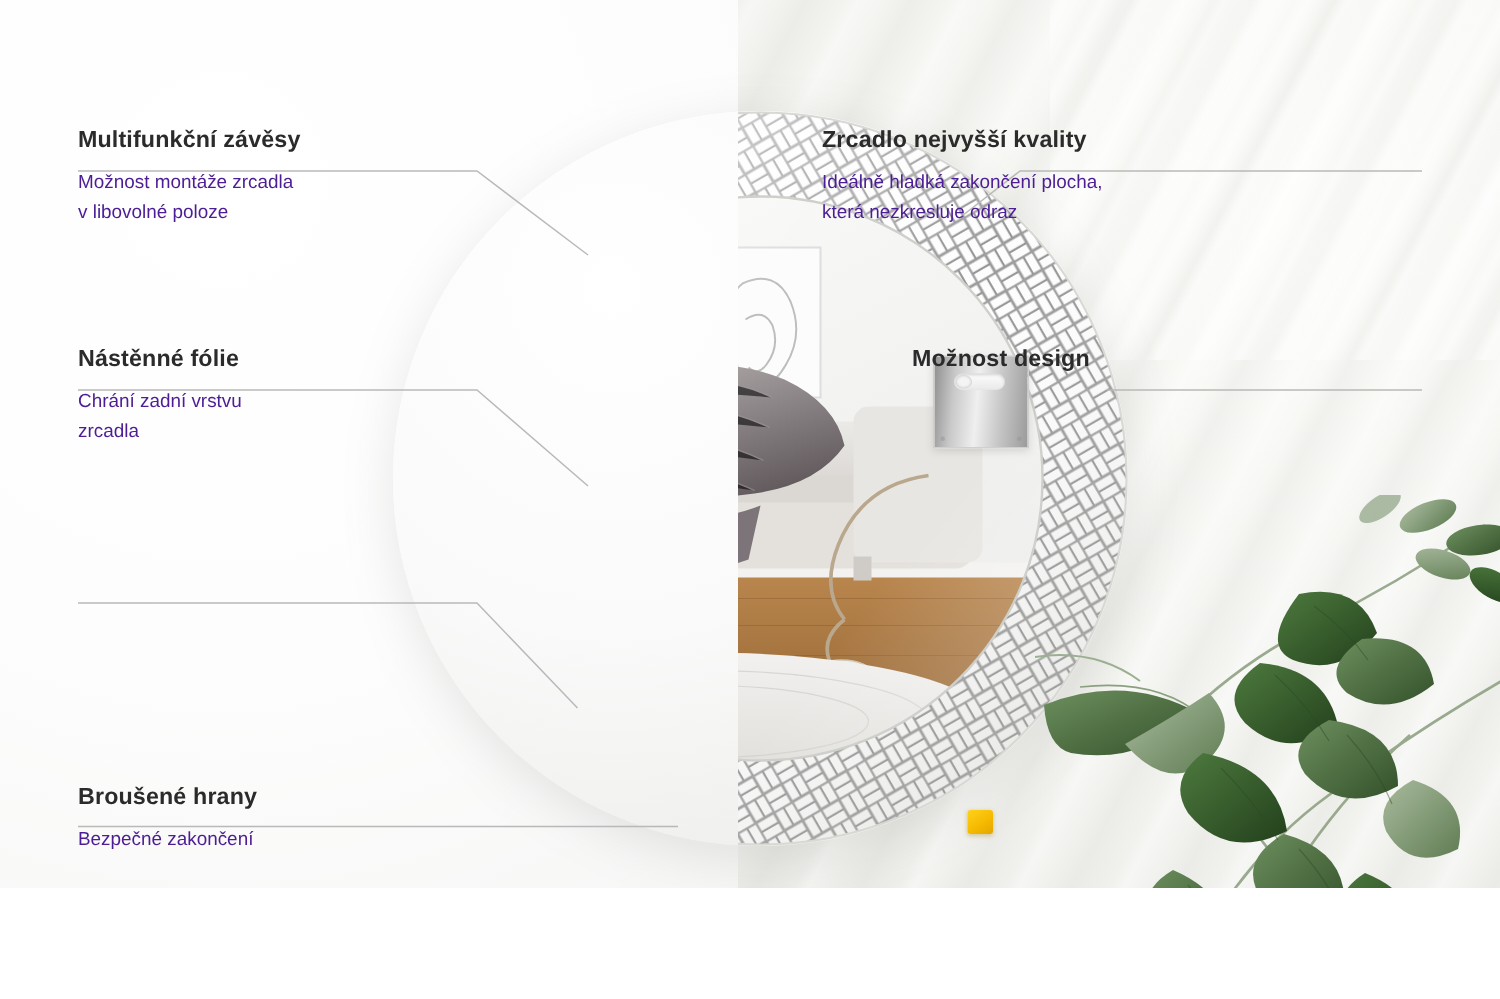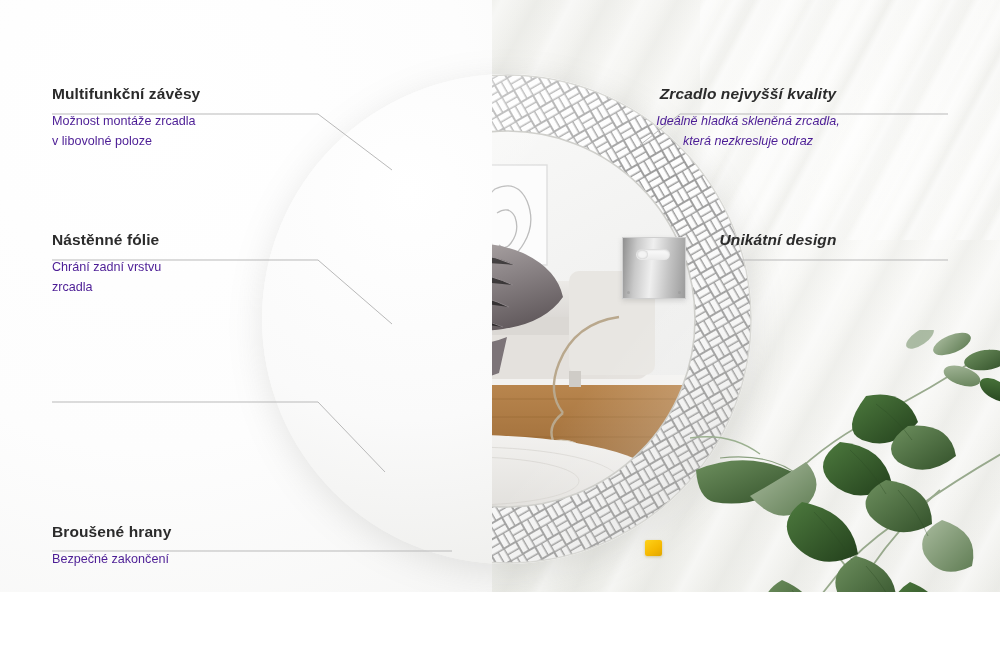--- a/index.html
+++ b/index.html
@@ -116,21 +116,21 @@
   .callout h3 {
     font-size:15.5px; font-weight:bold; color:#2b2b2b;
     letter-spacing:.1px; line-height:1.25; margin-bottom:9px;
     white-space:pre-line;
   }
   .callout p {
     font-size:12.6px; color:#4c1d95; line-height:1.55; font-weight:400;
     white-space:pre-line;
   }
   .callout.left { text-align:left; left:52px; }
-  .callout.right { text-align:center;font-style:italic; }
+  .callout.right { text-align:left; }
 
   
   #leaves { position:absolute; left:690px; top:330px; width:320px; height:340px; pointer-events:none; }
 </style>
 </head>
 <body>
 
 <div id="stage">
 
   <div class="bg-left"></div>
@@ -308,26 +308,26 @@
   <div class="callout left" style="top:355px;">
   </div>
 
   <div class="callout left" style="top:522px;">
     <h3>Broušené hrany</h3>
     <p>Bezpečné zakončení</p>
   </div>
 
   <div class="callout right" style="top:84px; right:52px; width:400px;">
     <h3>Zrcadlo nejvyšší kvality</h3>
-    <p>Ideálně hladká skleněná zrcadla,
+    <p>Ideálně hladká zakončení plocha,
 která nezkresluje odraz</p>
   </div>
 
   <div class="callout right" style="top:230px; right:52px; width:340px;">
-    <h3>Unikátní design</h3>
+    <h3>Možnost design</h3>
   </div>
 
   <svg id="leaves" viewBox="0 0 320 340">
     <defs>
       <linearGradient id="lfA" x1="0" y1="0" x2="1" y2="1">
         <stop offset="0" stop-color="#4d7a3e"></stop>
           <stop offset="1" stop-color="#23401c"></stop>
       </linearGradient>
       <linearGradient id="lfB" x1="0" y1="0" x2="1" y2="1">
         <stop offset="0" stop-color="#6d8f5e"></stop>

